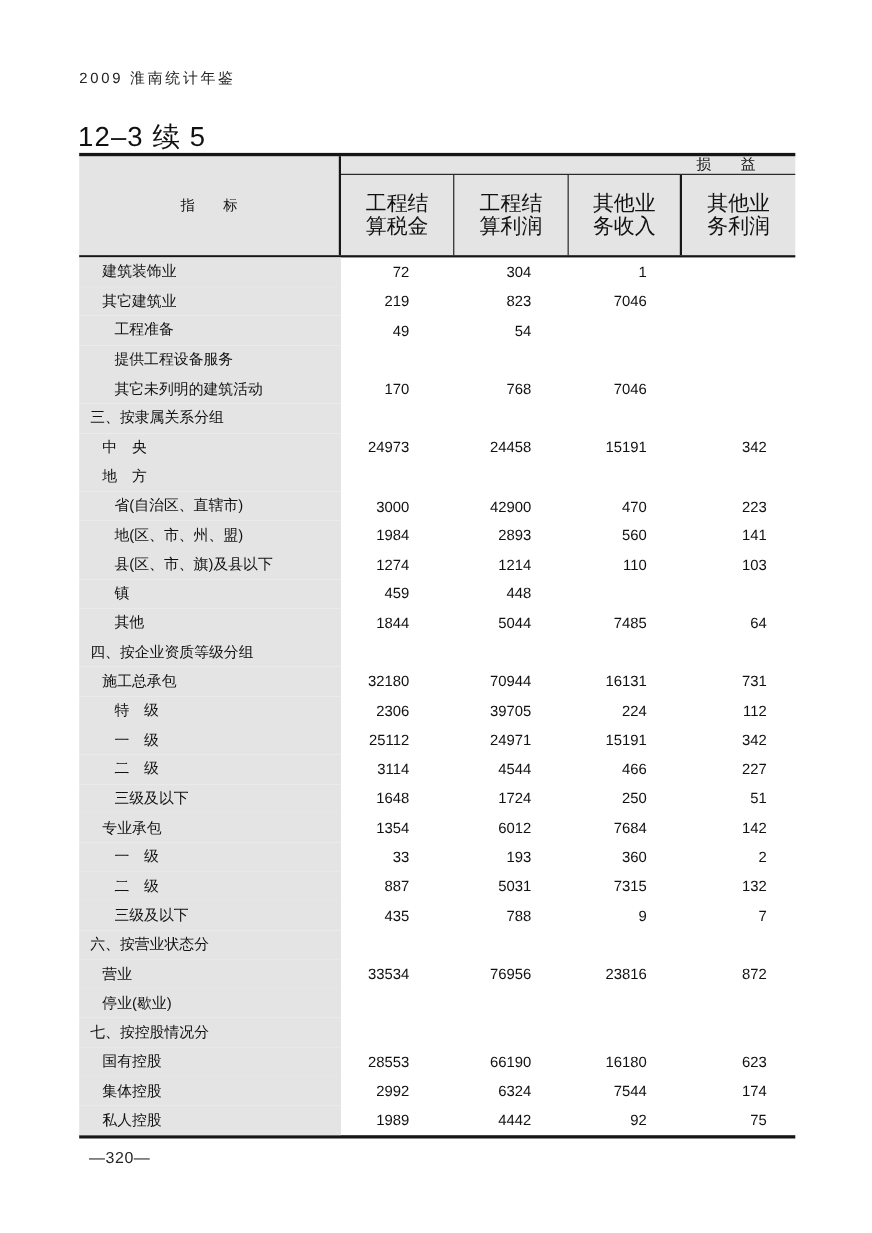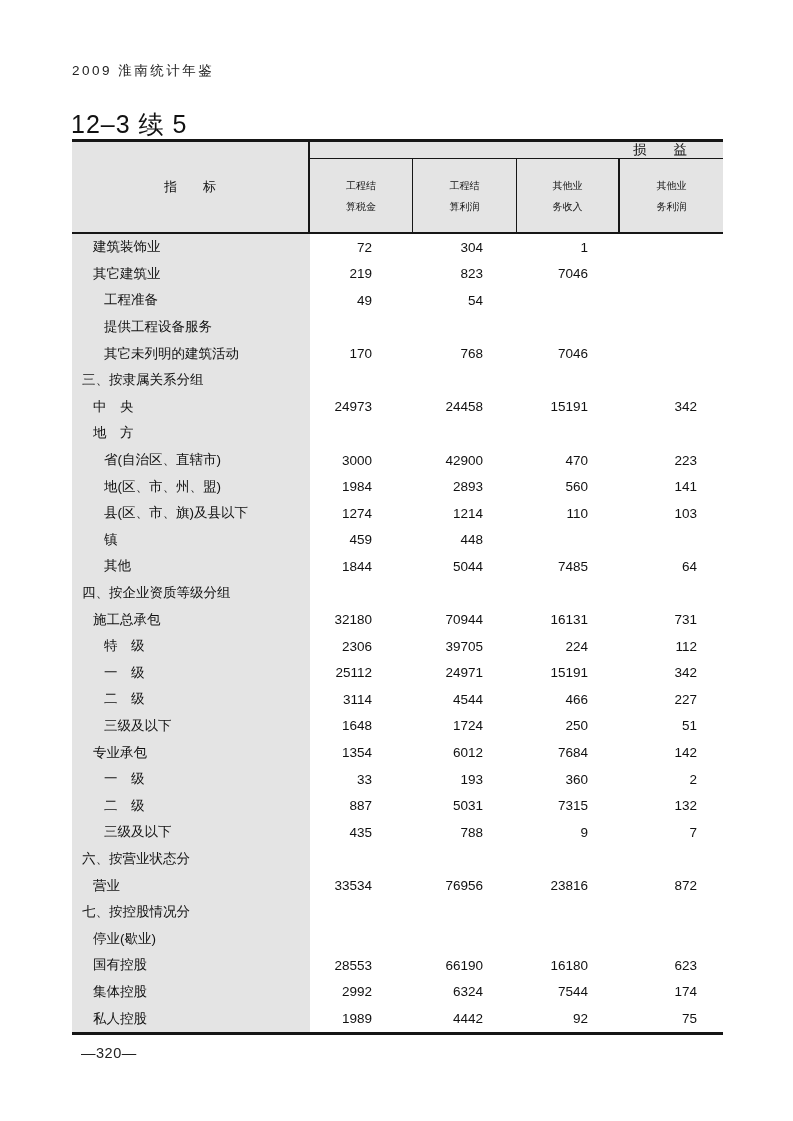--- a/index.html
+++ b/index.html
@@ -29,21 +29,21 @@
   }
   .head-right { flex:1; display:flex; flex-direction:column; }
   .span-band {
     height:17px; border-bottom:1px solid #161616;
     display:flex; align-items:center; justify-content:flex-end;
     padding-right:36px; font-size:13.5px; color:#111;
   }
   .cols-band { flex:1; display:flex; }
   .hcell {
     display:flex; flex-direction:column; align-items:center; justify-content:center;
-    font-size:10px; line-height:21px; color:#111;
+    font-size:19px; line-height:21px; color:#111;
   }
   .hc1 { width:103px; border-right:1px solid #161616; }
   .hc2 { width:104px; border-right:1px solid #161616; }
   .hc3 { width:103px; border-right:2px solid #161616; }
   .hc4 { flex:1; }
   .tbody { border-bottom:3px solid #161616; }
   .trow { display:flex; height:26.6px; }
   .tlabel {
     width:238px; background:#e4e4e4; display:flex; align-items:center;
     font-size:13.5px; color:#111; white-space:nowrap; overflow:hidden;
@@ -268,28 +268,28 @@
           <div class="tnum c4"></div>
         </div>
         <div class="trow">
           <div class="tlabel ind1">营业</div>
           <div class="tnum c1">33534</div>
           <div class="tnum c2">76956</div>
           <div class="tnum c3">23816</div>
           <div class="tnum c4">872</div>
         </div>
         <div class="trow">
+          <div class="tlabel ind1">停业(歇业)</div>
+          <div class="tnum c1"></div>
+          <div class="tnum c2"></div>
+          <div class="tnum c3"></div>
+          <div class="tnum c4"></div>
+        </div>
+        <div class="trow">
           <div class="tlabel ind0">七、按控股情况分</div>
-          <div class="tnum c1"></div>
-          <div class="tnum c2"></div>
-          <div class="tnum c3"></div>
-          <div class="tnum c4"></div>
-        </div>
-        <div class="trow">
-          <div class="tlabel ind1">停业(歇业)</div>
           <div class="tnum c1"></div>
           <div class="tnum c2"></div>
           <div class="tnum c3"></div>
           <div class="tnum c4"></div>
         </div>
         <div class="trow">
           <div class="tlabel ind1">国有控股</div>
           <div class="tnum c1">28553</div>
           <div class="tnum c2">66190</div>
           <div class="tnum c3">16180</div>

